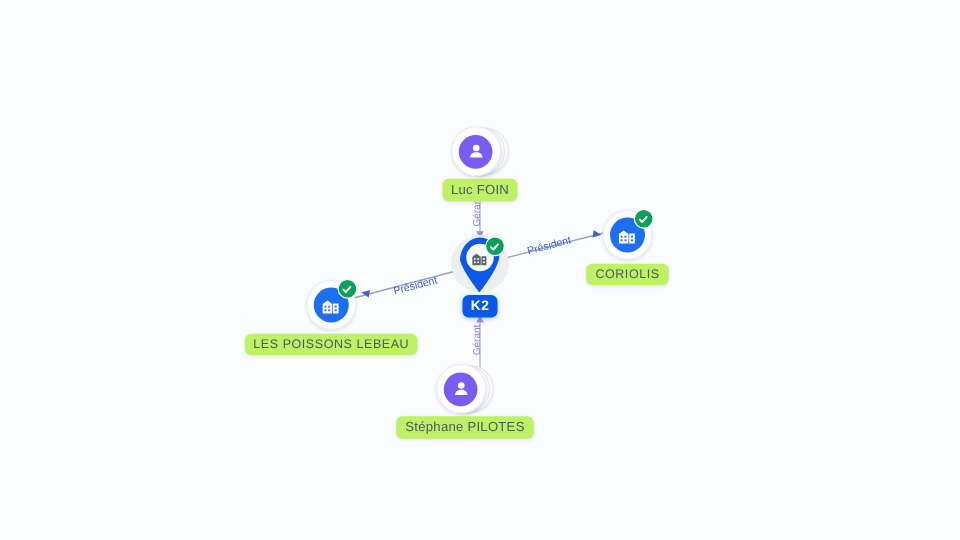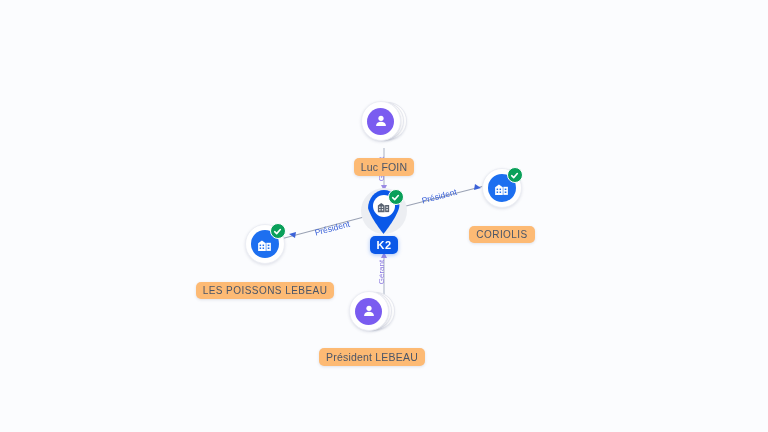--- a/index.html
+++ b/index.html
@@ -176,23 +176,23 @@
     background: #0aa05a;
     border: 1.5px solid #ffffff;
     display: flex;
     align-items: center;
     justify-content: center;
     z-index: 4;
   }
 
   
   .node-label {
-    margin-top: 18px;
+    margin-top: 3px;
     white-space: nowrap;
-    background: #fdba74;
+    background: #bef264;
     color: #4a5568;
     font-size: 10.5px;
     letter-spacing: .2px;
     padding: 3px 7px;
     border-radius: 5px;
     box-shadow: 0 1px 3px rgba(40,50,90,.13);
   }
   .node-label.primary {
     background: #0a58e8;
     color: #ffffff;
@@ -309,21 +309,21 @@
       <div class="sheet s1"></div>
       <div class="front">
         <div class="avatar-circle">
           <svg width="16" height="16" viewBox="0 0 24 24" fill="#ffffff">
             <circle cx="12" cy="8" r="3.9"></circle>
             <path d="M4.6 19.4c0-3.9 3.4-6.1 7.4-6.1s7.4 2.2 7.4 6.1z"></path>
           </svg>
         </div>
       </div>
     </div>
-    <div class="node-label">Président LEBEAU</div>
+    <div class="node-label">Stéphane PILOTES</div>
   </div>
 
   <div class="node" style="left:384px; top:188px;">
     <div class="pin-wrap" style="margin-left:-1px;">
       <div class="pin-halo"></div>
       <div class="pin-shape"></div>
       <div class="pin-inner">
         <svg width="15" height="15" viewBox="0 0 24 24" fill="#5b6472">
           <path d="M3 21V10.2l5.4-3.9 5.4 3.9V21z"></path>
           <path d="M14.6 21V9.6H21V21z"></path>

